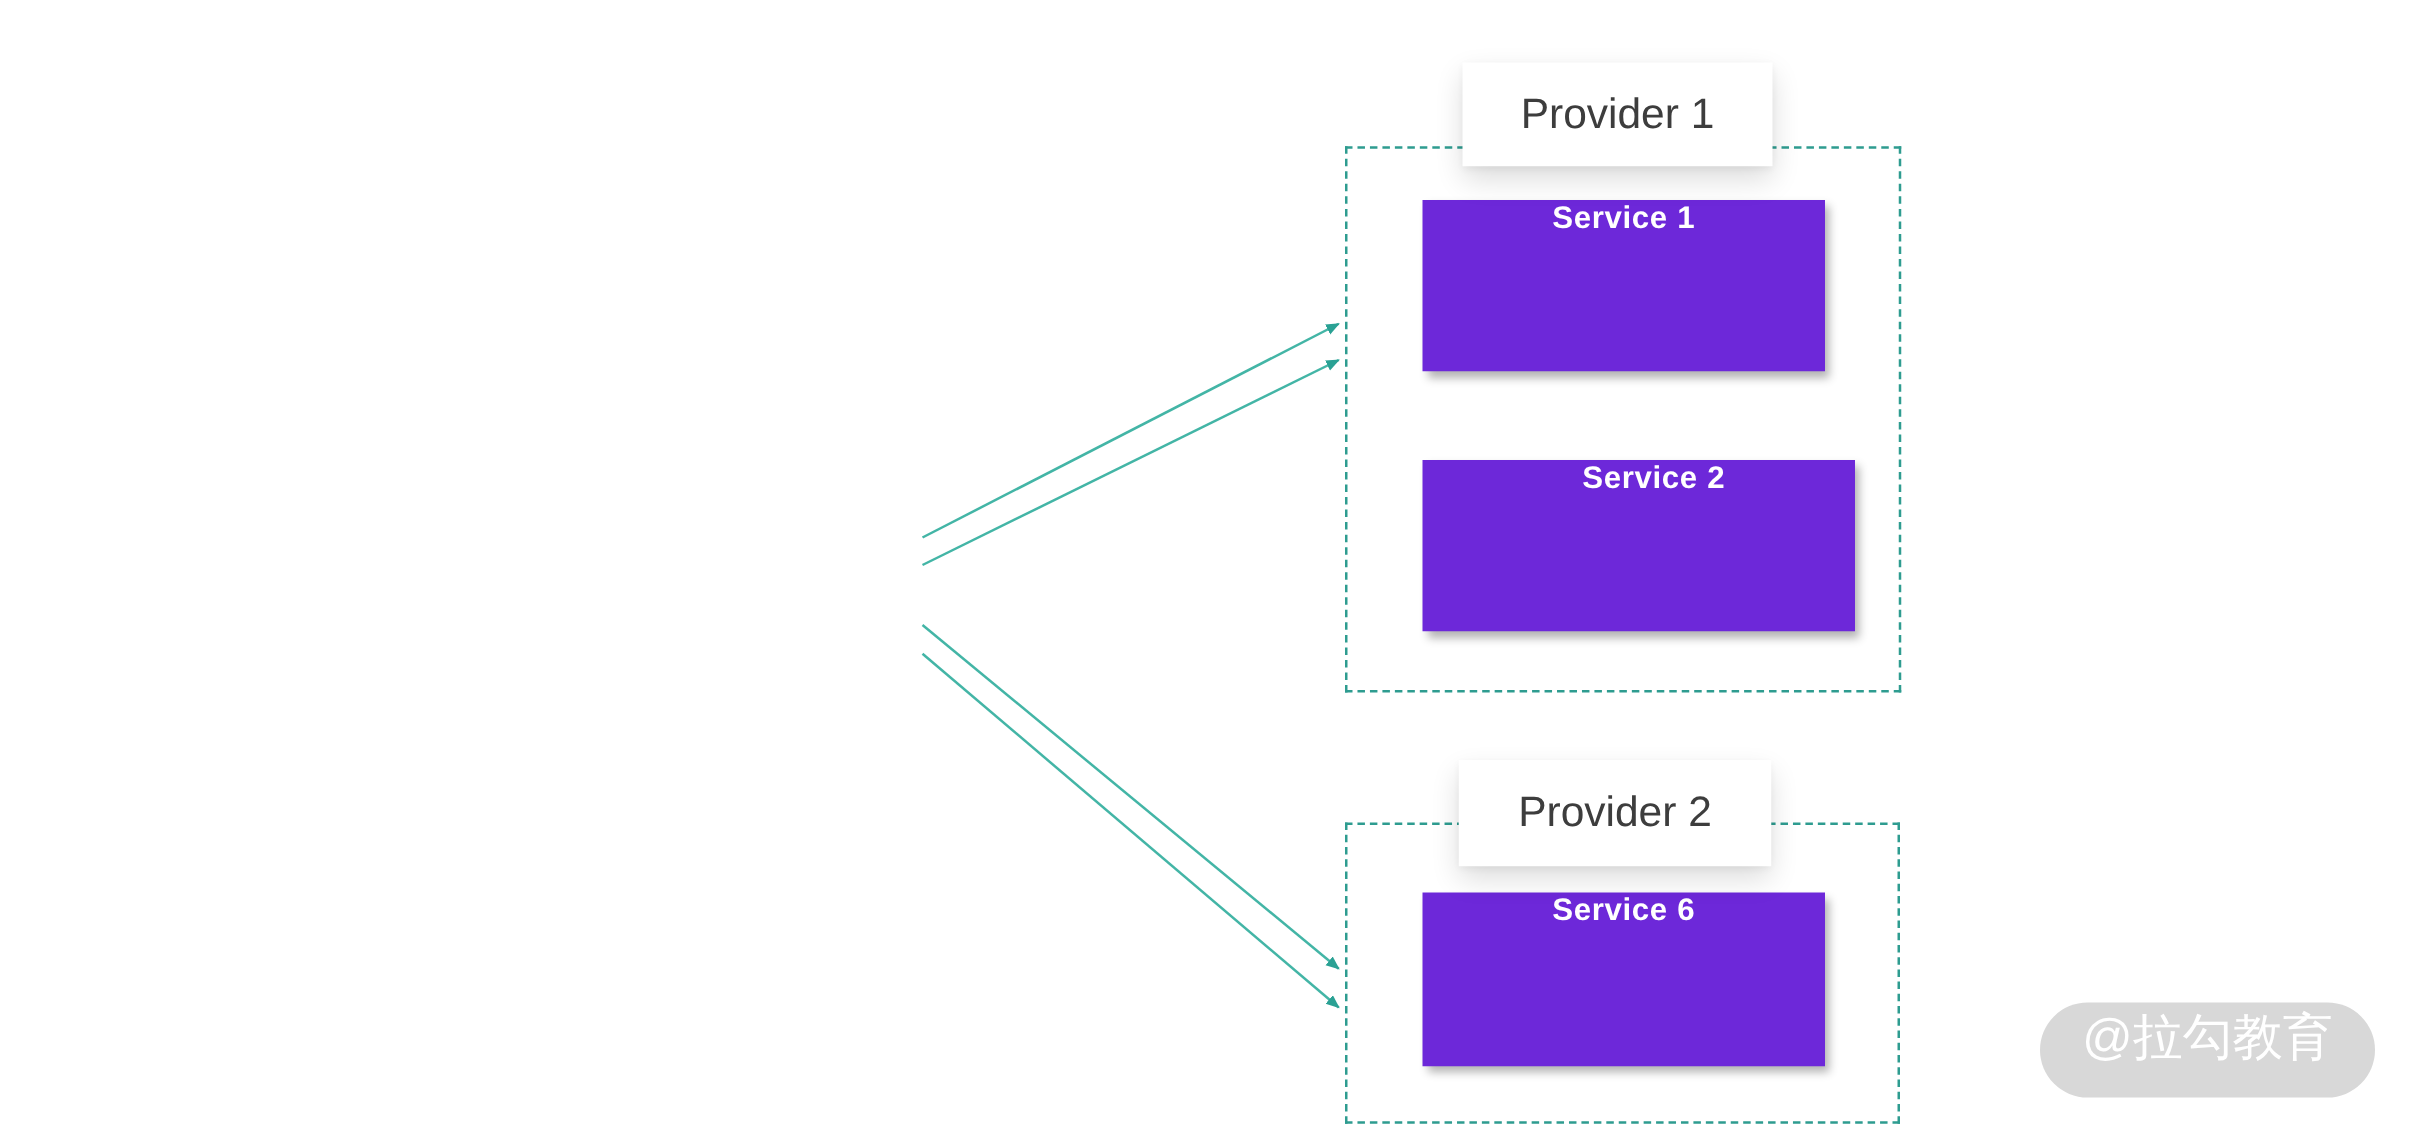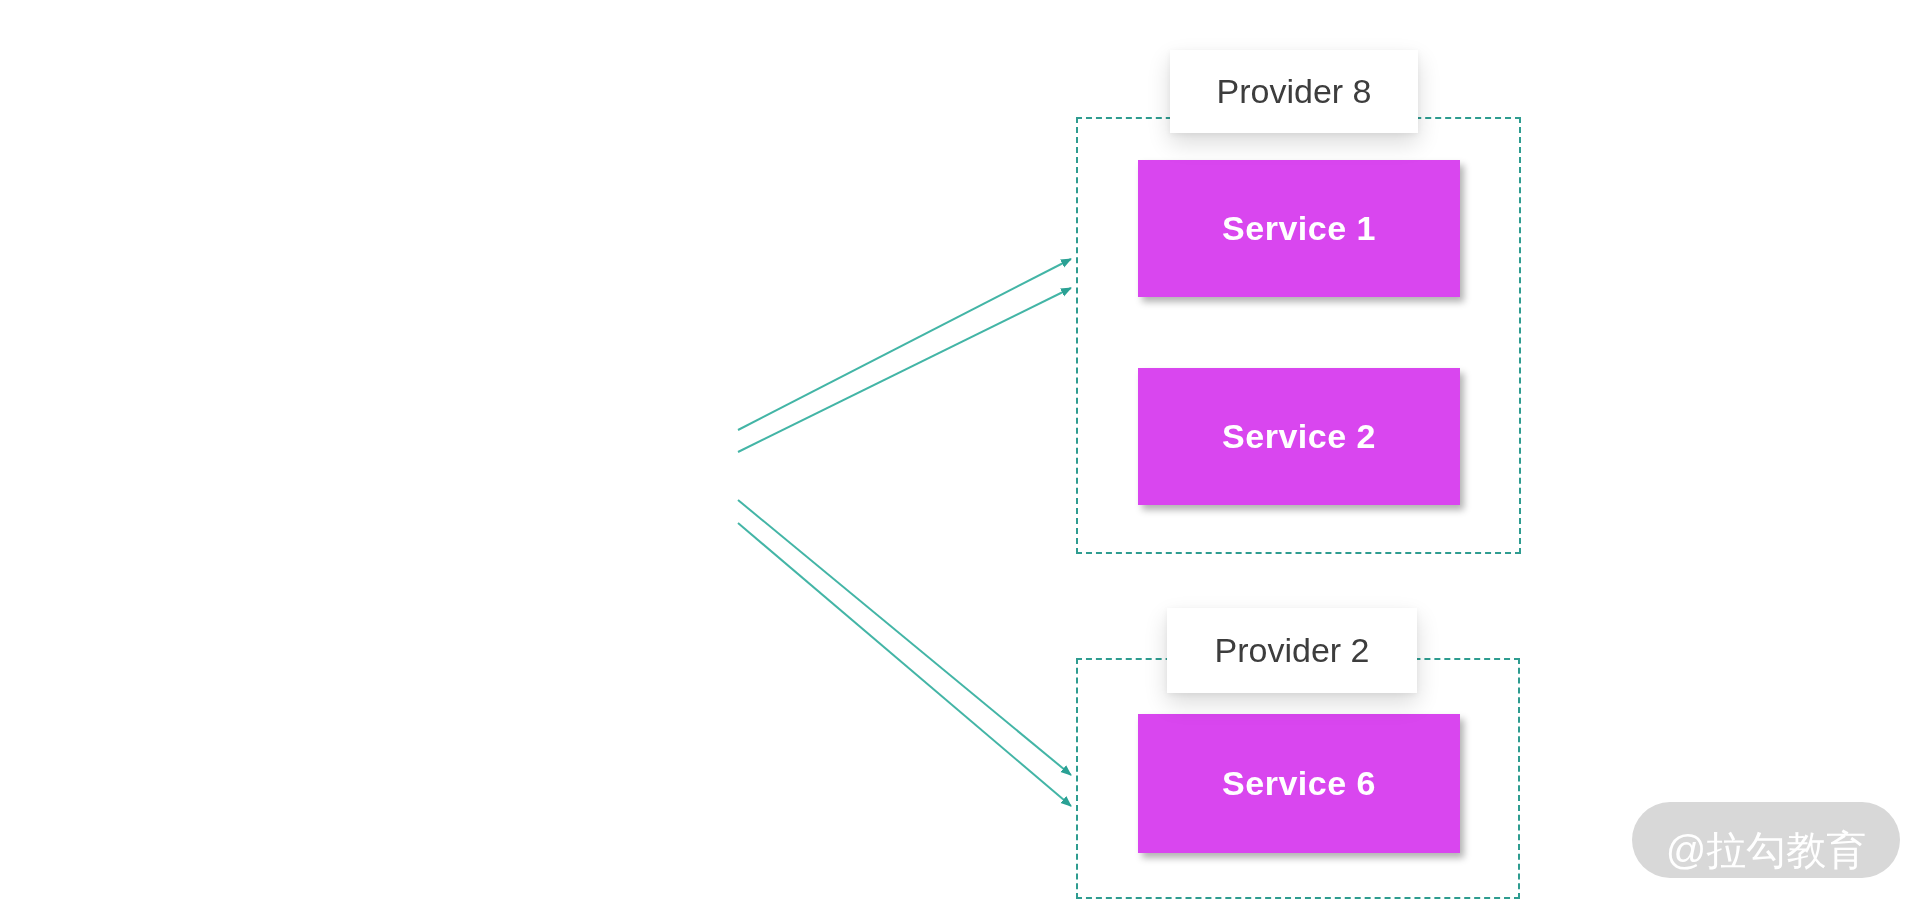--- a/index.html
+++ b/index.html
@@ -10,26 +10,25 @@
   }
   .canvas {
     position: relative;
     width: 1930px;
     height: 904px;
     background: #ffffff;
     overflow: hidden;
   }
   .node {
     position: absolute;
-    background: #d946ef;
+    background: #6d28d9;
     color: #ffffff;
     display: flex;
-    align-items: center;
     justify-content: center;
-    font-size: 34px;
+    font-size: 25px;
     font-weight: 600;
     letter-spacing: 0.5px;
     box-shadow: 4px 5px 7px rgba(0, 0, 0, 0.30);
   }
   .consumer-node {
     left: 417px; top: 393px;
     width: 321px; height: 139px;
   }
   .provider-rect {
     position: absolute;
@@ -46,57 +45,57 @@
     justify-content: center;
     font-size: 34px;
     font-weight: 400;
     box-shadow: 0 10px 22px rgba(0, 0, 0, 0.14), 0 2px 6px rgba(0,0,0,0.06);
     z-index: 3;
   }
   .provider1-label { left: 1170px; top: 50px; width: 248px; height: 83px; }
   .provider2-label { left: 1167px; top: 608px; width: 250px; height: 85px; }
   .service-node { width: 322px; }
   .service1-node { left: 1138px; top: 160px; height: 137px; }
-  .service2-node { left: 1138px; top: 368px; height: 137px; }
+  .service2-node { left: 1138px; top: 368px; height: 137px; padding-left: 24px; }
   .service3-node { left: 1138px; top: 714px; height: 139px; }
   .connector-layer {
     position: absolute;
     left: 0; top: 0;
     width: 1930px; height: 904px;
     z-index: 2;
     pointer-events: none;
   }
   .connector-layer line {
     stroke: #43b5a6;
     stroke-width: 2;
   }
   .watermark {
     position: absolute;
     left: 1632px; top: 802px;
     width: 268px; height: 76px;
     background: #d8d8d8;
     border-radius: 38px;
     color: #ffffff;
     display: flex;
-    align-items: flex-end;
+    align-items: flex-start;
     justify-content: center;
     font-size: 40px;
     font-weight: 400;
     z-index: 4;
   }
 </style>
 </head>
 <body>
 
 <div class="canvas">
 
 
   <div class="provider-rect provider1-rect"></div>
   <div class="provider-label provider1-label">
-    <span>Provider 8</span>
+    <span>Provider 1</span>
   </div>
   <div class="node service-node service1-node">
     <span>Service 1</span>
   </div>
   <div class="node service-node service2-node">
     <span>Service 2</span>
   </div>
 
   <div class="provider-rect provider2-rect"></div>
   <div class="provider-label provider2-label">

